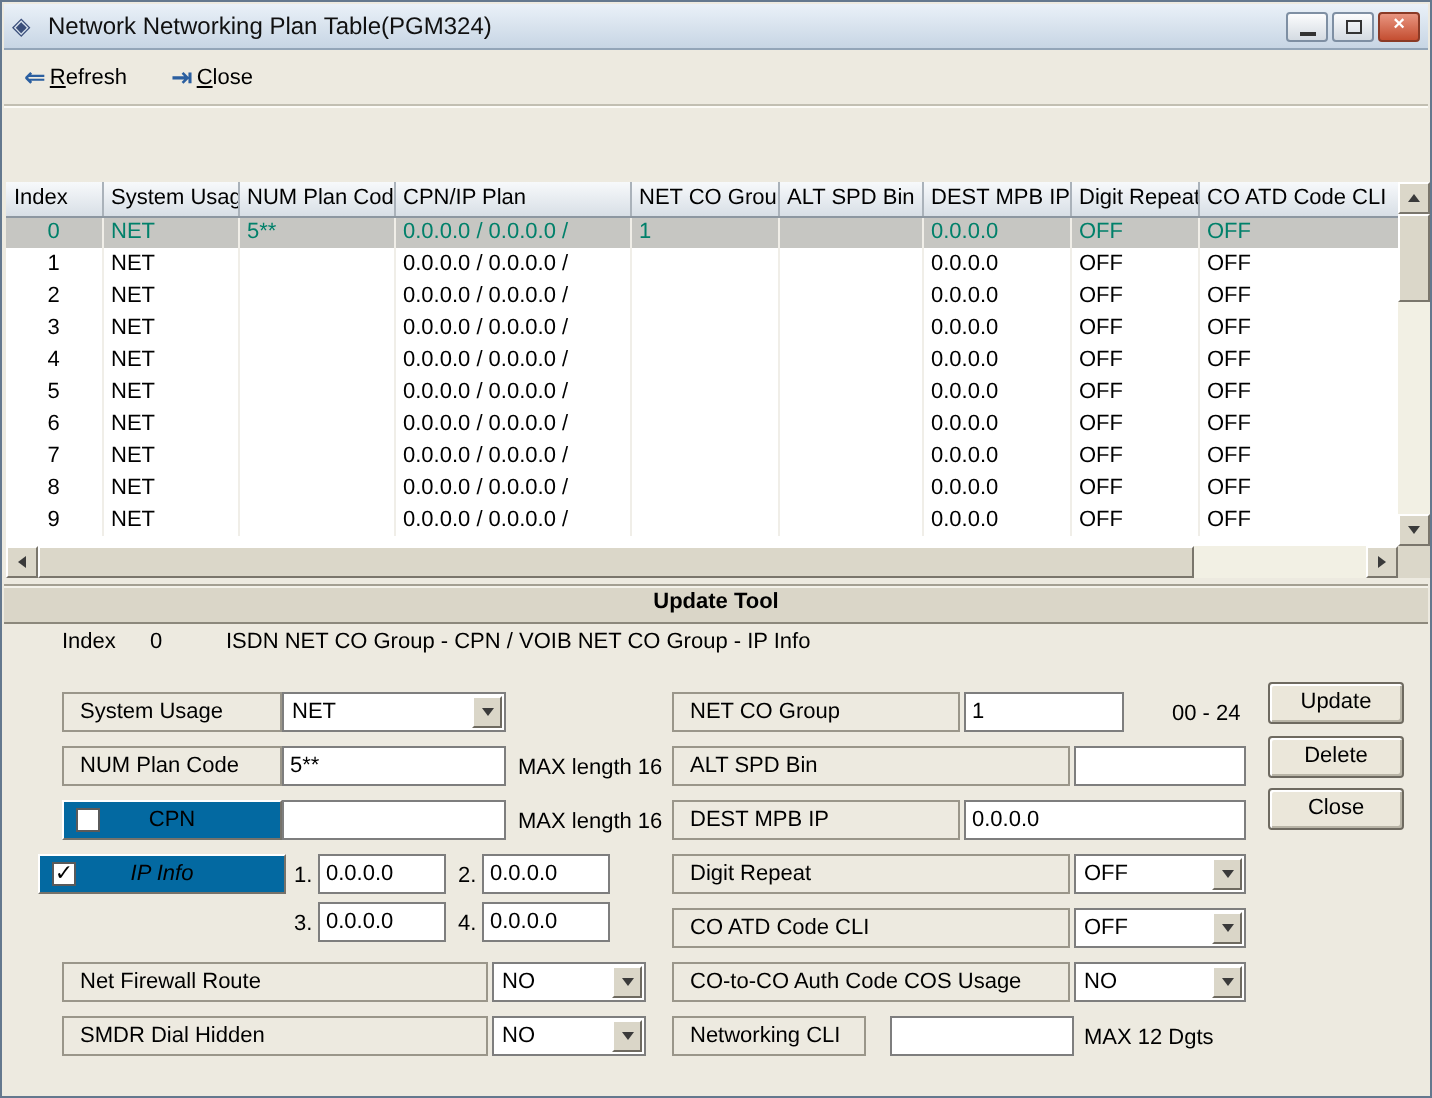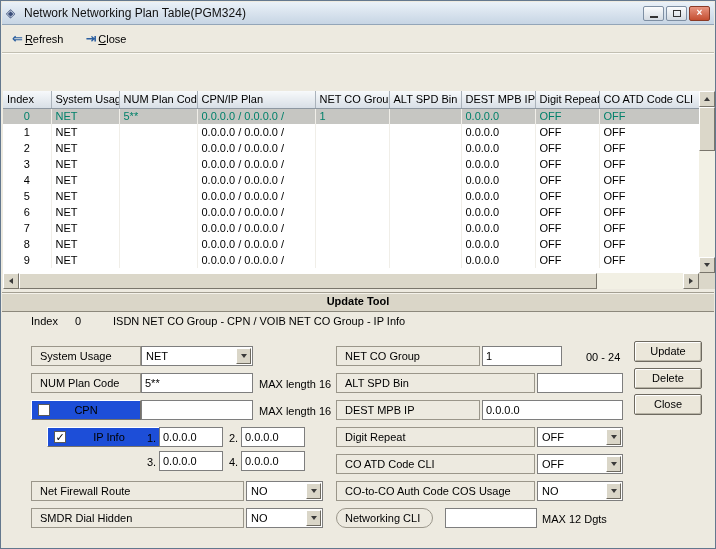--- a/index.html
+++ b/index.html
@@ -43,21 +43,21 @@
   .tri{width:0;height:0;border:3px solid transparent;}
   .tri.up{border-bottom:4px solid #3A3A3A;margin-top:-3px;}
   .tri.down{border-top:4px solid #3A3A3A;margin-bottom:-3px;}
   .tri.left{border-right:4px solid #3A3A3A;margin-left:-3px;}
   .tri.right{border-left:4px solid #3A3A3A;margin-right:-3px;}
 
   
   .update-bar{position:absolute;left:1px;top:291px;right:1px;height:18px;background:#DAD6C8;border-top:1px solid #A39F92;border-bottom:1px solid #8C887C;box-shadow:inset 0 1px 0 #F4F2EA;text-align:center;font-weight:bold;line-height:17px;font-size:11px;}
   .abs{position:absolute;box-sizing:border-box;}
   .lbl-cell{border:1px solid #9A968A;background:#EDEAE0;height:20px;line-height:18px;padding-left:8px;overflow:hidden;white-space:nowrap;}
-  .chk-cell{border:1px solid;border-color:#FFFFFF #76726A #76726A #FFFFFF;background:#1d4ed8;height:20px;display:flex;align-items:center;justify-content:center;}
+  .chk-cell{border:1px solid;border-color:#FFFFFF #76726A #76726A #FFFFFF;background:#0369a1;height:20px;display:flex;align-items:center;justify-content:center;}
   .checkbox{position:absolute;left:6px;width:12px;height:12px;background:#fff;border:1px solid #5A5A5A;box-sizing:border-box;font-size:11px;line-height:10px;text-align:center;font-weight:bold;}
   .checkbox.checked::after{content:"✓";}
   .input3d{border:1px solid #7E7E7E;background:#fff;height:20px;font-size:11px;padding:0 3px;font-family:inherit;box-sizing:border-box;}
   .dd{border:1px solid #7E7E7E;background:#fff;height:20px;}
   .dd-text{position:absolute;left:4px;top:3px;}
   .dd-btn{position:absolute;right:1px;top:1px;width:15px;height:16px;background:#DAD6C8;border:1px solid;border-color:#FFFFFF #6E6A60 #6E6A60 #FFFFFF;box-sizing:border-box;display:flex;align-items:center;justify-content:center;}
   .hint{white-space:nowrap;}
   .btn3d{width:68px;height:21px;background:#EBE7DA;border:1px solid #6E6A60;border-radius:2px;box-shadow:inset 1px 1px 0 #FFFFFF, inset -1px -1px 0 #B8B4A6;text-align:center;line-height:19px;font-size:11px;}
 </style>
 </head>
@@ -261,21 +261,21 @@
   <input class="abs input3d" style="left: 140px; top: 372px; width: 112px;" value="5**">
   <span class="abs hint" style="left:258px;top:377px;">MAX length 16</span>
 
   <div class="abs chk-cell" style="left:30px;top:399px;width:110px;">
     <span class="checkbox"></span>
     <span>CPN</span>
   </div>
   <input class="abs input3d" style="left: 140px; top: 399px; width: 112px;" value="">
   <span class="abs hint" style="left:258px;top:404px;">MAX length 16</span>
 
-  <div class="abs chk-cell" style="left:46px;top:426px;width:124px;">
+  <div class="abs chk-cell" style="left:18px;top:426px;width:124px;font-style:italic;">
     <span class="checkbox checked"></span>
     <span>IP Info</span>
   </div>
   <span class="abs" style="left:146px;top:431px;">1.</span>
   <input class="abs input3d" style="left: 158px; top: 426px; width: 64px;" value="0.0.0.0">
   <span class="abs" style="left:228px;top:431px;">2.</span>
   <input class="abs input3d" style="left: 240px; top: 426px; width: 64px;" value="0.0.0.0">
   <span class="abs" style="left:146px;top:455px;">3.</span>
   <input class="abs input3d" style="left: 158px; top: 450px; width: 64px;" value="0.0.0.0">
   <span class="abs" style="left:228px;top:455px;">4.</span>
@@ -324,21 +324,21 @@
   </div>
 
   <div class="abs lbl-cell" style="left:335px;top:480px;width:199px;">CO-to-CO Auth Code COS Usage</div>
   <div class="abs dd" style="left:536px;top:480px;width:86px;">
     <span class="dd-text">NO</span>
     <span class="dd-btn">
         <span class="tri down"></span>
       </span>
   </div>
 
-  <div class="abs lbl-cell" style="left:335px;top:507px;width:97px;border-radius:10px;">Networking CLI</div>
+  <div class="abs lbl-cell" style="left:335px;top:507px;width:97px;">Networking CLI</div>
   <input class="abs input3d" style="left: 444px; top: 507px; width: 92px;" value="">
   <span class="abs hint" style="left:541px;top:512px;">MAX 12 Dgts</span>
 
   <div class="abs btn3d" style="left:633px;top:340px;">Update</div>
   <div class="abs btn3d" style="left:633px;top:367px;">Delete</div>
   <div class="abs btn3d" style="left:633px;top:393px;">Close</div>
 
 </div>
 
 </body></html>

